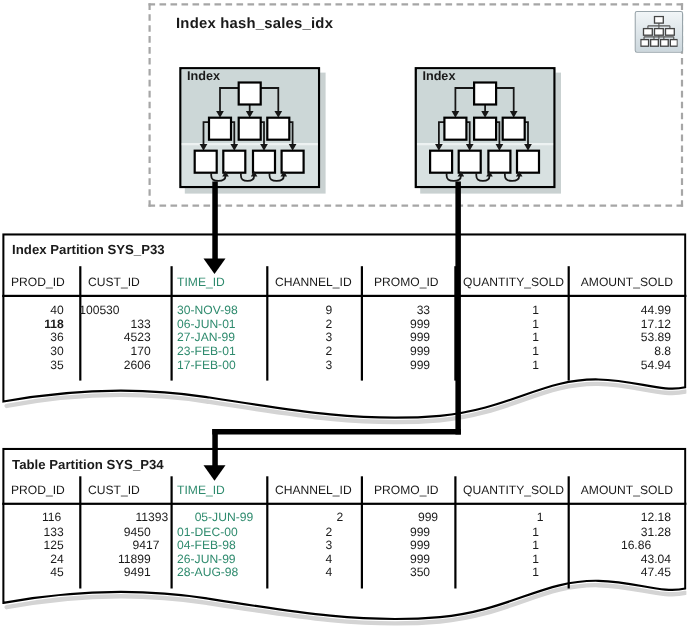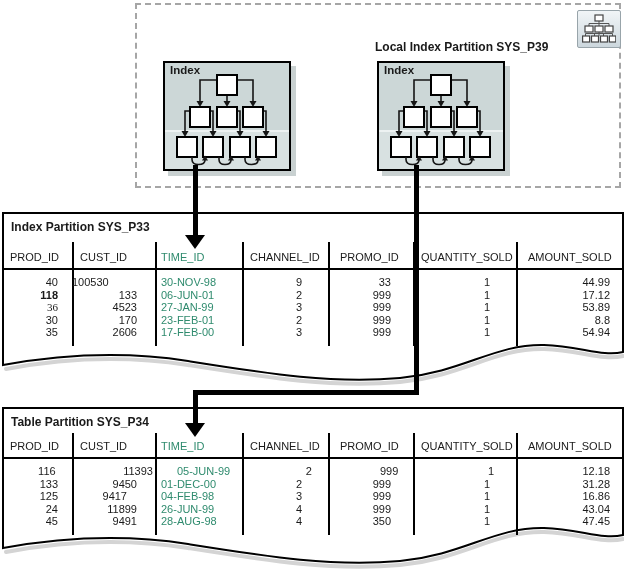--- a/index.html
+++ b/index.html
@@ -60,20 +60,21 @@
   .cell{box-sizing:border-box; font-size:11px; white-space:nowrap; overflow:visible;}
   .hcell{line-height:22px;}
   .vsep{position:absolute; width:1.5px; background:#000; z-index:1;}
 </style>
 </head>
 <body>
 
 <div id="canvas">
 
   <div class="dashed-box"></div>
+  <div class="index-title">Index hash_sales_idx</div>
 
   <div class="tree-icon">
     <svg width="34" height="30" viewBox="0 0 34 30">
       <line x1="17" y1="7" x2="17" y2="12" stroke="#555" stroke-width="1"></line>
       <line x1="7" y1="9.5" x2="27" y2="9.5" stroke="#555" stroke-width="1"></line>
       <line x1="7" y1="9.5" x2="7" y2="12" stroke="#555" stroke-width="1"></line>
       <line x1="27" y1="9.5" x2="27" y2="12" stroke="#555" stroke-width="1"></line>
       <line x1="17" y1="18" x2="17" y2="22" stroke="#555" stroke-width="1"></line>
       <line x1="3.5" y1="19.5" x2="30.5" y2="19.5" stroke="#555" stroke-width="1"></line>
       <line x1="3.5" y1="19.5" x2="3.5" y2="22" stroke="#555" stroke-width="1"></line>
@@ -84,21 +85,20 @@
       <rect x="3" y="12" width="8" height="6" fill="#fff" stroke="#444" stroke-width="1.2"></rect>
       <rect x="13" y="12" width="8" height="6" fill="#fff" stroke="#444" stroke-width="1.2"></rect>
       <rect x="23" y="12" width="8" height="6" fill="#fff" stroke="#444" stroke-width="1.2"></rect>
       <rect x="0.6" y="22" width="7" height="6" fill="#fff" stroke="#444" stroke-width="1.2"></rect>
       <rect x="9.5" y="22" width="7" height="6" fill="#fff" stroke="#444" stroke-width="1.2"></rect>
       <rect x="18.5" y="22" width="7" height="6" fill="#fff" stroke="#444" stroke-width="1.2"></rect>
       <rect x="27.4" y="22" width="6.4" height="6" fill="#fff" stroke="#444" stroke-width="1.2"></rect>
     </svg>
   </div>
 
-  <div class="part-label" style="left:375px">Local Index Partition SYS_P39</div>
 
   <div class="index-box" style="left:163px">
     <span class="index-inner-label">Index</span>
     <svg class="btree" width="124" height="106" viewBox="0 0 124 106">
       <rect x="0" y="0" width="124" height="68" fill="#ccd7d7"></rect>
       <rect x="0" y="68" width="124" height="38" fill="#d8e1e1"></rect>
       <line x1="0" y1="68" x2="124" y2="68" stroke="#edf2f2" stroke-width="2"></line>
       <polyline points="52,17 35,17 35,39" class="ln"></polyline>
         <polygon points="31.5,38 38.5,38 35,44" class="hd"></polygon>
       <line x1="62" y1="32" x2="62" y2="39" class="ln"></line>
@@ -195,21 +195,21 @@
         <div class="rrow">
           <div class="cell vcell" style="width: 70px; text-align: right; padding-right: 14px; font-weight: bold;">118</div>
           <div class="cell vcell" style="width: 83px; text-align: right; padding-right: 18px;">133</div>
           <div class="cell vcell" style="width: 87px; text-align: left; padding-left: 6px; color: rgb(47, 139, 110);">06-JUN-01</div>
           <div class="cell vcell" style="width: 86px; text-align: right; padding-right: 26px;">2</div>
           <div class="cell vcell" style="width: 85px; text-align: right; padding-right: 22px;">999</div>
           <div class="cell vcell" style="width: 103px; text-align: right; padding-right: 26px;">1</div>
           <div class="cell vcell" style="width: 108px; text-align: right; padding-right: 14px;">17.12</div>
         </div>
         <div class="rrow">
-          <div class="cell vcell" style="width: 70px; text-align: right; padding-right: 14px; font-family: Liberation Serif, serif;">36</div>
+          <div class="cell vcell" style="width: 70px; text-align: right; padding-right: 14px;">36</div>
           <div class="cell vcell" style="width: 83px; text-align: right; padding-right: 18px;">4523</div>
           <div class="cell vcell" style="width: 87px; text-align: left; padding-left: 6px; color: rgb(47, 139, 110);">27-JAN-99</div>
           <div class="cell vcell" style="width: 86px; text-align: right; padding-right: 26px;">3</div>
           <div class="cell vcell" style="width: 85px; text-align: right; padding-right: 22px;">999</div>
           <div class="cell vcell" style="width: 103px; text-align: right; padding-right: 26px;">1</div>
           <div class="cell vcell" style="width: 108px; text-align: right; padding-right: 14px;">53.89</div>
         </div>
         <div class="rrow">
           <div class="cell vcell" style="width: 70px; text-align: right; padding-right: 14px;">30</div>
           <div class="cell vcell" style="width: 83px; text-align: right; padding-right: 18px;">170</div>
@@ -266,26 +266,26 @@
           <div class="cell vcell" style="width: 70px; text-align: right; padding-right: 14px;">133</div>
           <div class="cell vcell" style="width: 83px; text-align: right; padding-right: 18px;">9450</div>
           <div class="cell vcell" style="width: 87px; text-align: left; padding-left: 6px; color: rgb(47, 139, 110);">01-DEC-00</div>
           <div class="cell vcell" style="width: 86px; text-align: right; padding-right: 26px;">2</div>
           <div class="cell vcell" style="width: 85px; text-align: right; padding-right: 22px;">999</div>
           <div class="cell vcell" style="width: 103px; text-align: right; padding-right: 26px;">1</div>
           <div class="cell vcell" style="width: 108px; text-align: right; padding-right: 14px;">31.28</div>
         </div>
         <div class="rrow">
           <div class="cell vcell" style="width: 70px; text-align: right; padding-right: 14px;">125</div>
-          <div class="cell vcell" style="width: 83px; text-align: right; padding-right: 28px;">9417</div>
+          <div class="cell vcell" style="width: 83px; text-align: right; padding-right: 10px;">9417</div>
           <div class="cell vcell" style="width: 87px; text-align: left; padding-left: 6px; color: rgb(47, 139, 110);">04-FEB-98</div>
           <div class="cell vcell" style="width: 86px; text-align: right; padding-right: 26px;">3</div>
           <div class="cell vcell" style="width: 85px; text-align: right; padding-right: 22px;">999</div>
           <div class="cell vcell" style="width: 103px; text-align: right; padding-right: 26px;">1</div>
-          <div class="cell vcell" style="width: 108px; text-align: right; padding-right: 14px;">16.86</div>
+          <div class="cell vcell" style="width: 108px; text-align: right; padding-right: 32px;">16.86</div>
         </div>
         <div class="rrow">
           <div class="cell vcell" style="width: 70px; text-align: right; padding-right: 14px;">24</div>
           <div class="cell vcell" style="width: 83px; text-align: right; padding-right: 18px;">11899</div>
           <div class="cell vcell" style="width: 87px; text-align: left; padding-left: 6px; color: rgb(47, 139, 110);">26-JUN-99</div>
           <div class="cell vcell" style="width: 86px; text-align: right; padding-right: 26px;">4</div>
           <div class="cell vcell" style="width: 85px; text-align: right; padding-right: 22px;">999</div>
           <div class="cell vcell" style="width: 103px; text-align: right; padding-right: 26px;">1</div>
           <div class="cell vcell" style="width: 108px; text-align: right; padding-right: 14px;">43.04</div>
         </div>

